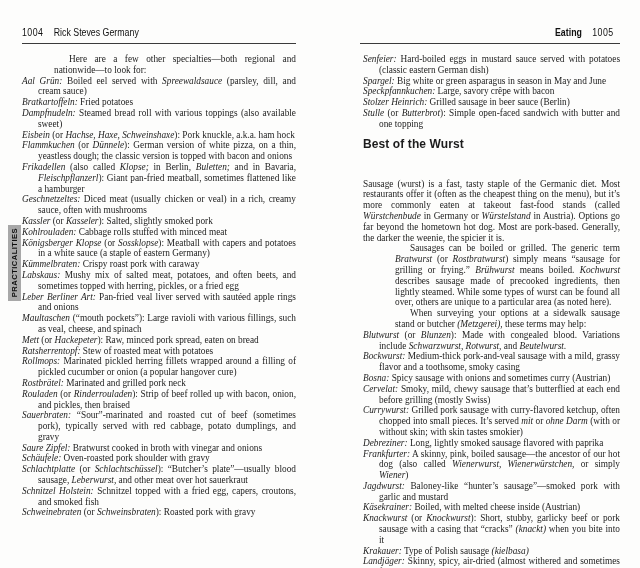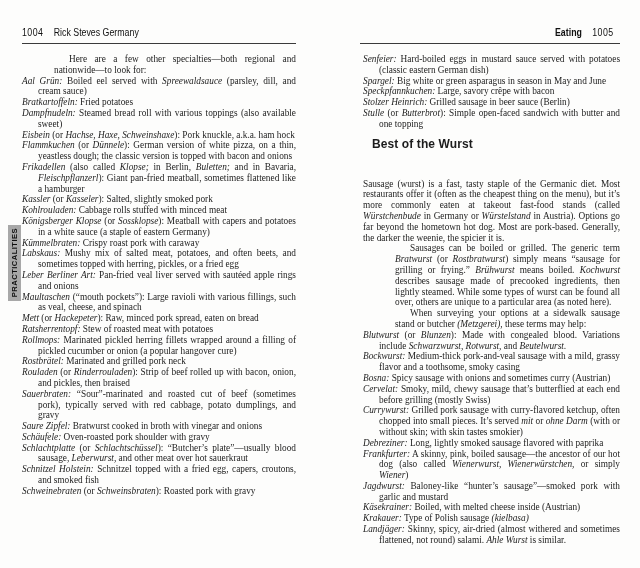--- a/index.html
+++ b/index.html
@@ -40,21 +40,21 @@
   #page-right .content{left:43px;width:257px;}
 
   .blk{text-align:justify;}
   .entry{padding-left:16px;text-indent:-16px;}
   .para{text-indent:15px;margin-left:32px;}
   .para-flush{text-indent:0;margin-top:28px;}
   .heading{
     font-family:"Liberation Sans", sans-serif;
     font-weight:700;font-size:12px;line-height:13px;
     text-align:left;text-indent:0;
-    margin:8px 0 3px 9px;
+    margin:8px 0 3px 0;
     letter-spacing:.1px;
   }
   .s-bi{font-weight:400;font-style:italic;margin-top:11px;}
   .s-i{font-style:italic;}
   .s-n{}
 
   
   .sidetab{
     position:absolute;
     background:#a8a8a8;
@@ -82,20 +82,21 @@
     </div>
     <div class="headrule"></div>
     <div class="content" id="left-content">
         <div class="blk para"><span class="s-n">Here are a few other specialties—both regional and nationwide—to look for:</span></div>
         <div class="blk entry"><span class="s-bi">Aal Grün:</span><span class="s-n"> Boiled eel served with </span><span class="s-i">Spreewaldsauce</span><span class="s-n"> (parsley, dill, and cream sauce)</span></div>
         <div class="blk entry"><span class="s-bi">Bratkartoffeln:</span><span class="s-n"> Fried potatoes</span></div>
         <div class="blk entry"><span class="s-bi">Dampfnudeln:</span><span class="s-n"> Steamed bread roll with various toppings (also available sweet)</span></div>
         <div class="blk entry"><span class="s-bi">Eisbein</span><span class="s-n"> (or </span><span class="s-bi">Hachse, Haxe, Schweinshaxe</span><span class="s-n">): Pork knuckle, a.k.a. ham hock</span></div>
         <div class="blk entry"><span class="s-bi">Flammkuchen</span><span class="s-n"> (or </span><span class="s-bi">Dünnele</span><span class="s-n">): German version of white pizza, on a thin, yeastless dough; the classic version is topped with bacon and onions</span></div>
         <div class="blk entry"><span class="s-bi">Frikadellen</span><span class="s-n"> (also called </span><span class="s-bi">Klopse;</span><span class="s-n"> in Berlin, </span><span class="s-bi">Buletten;</span><span class="s-n"> and in Bavaria, </span><span class="s-bi">Fleischpflanzerl</span><span class="s-n">): Giant pan-fried meatball, sometimes flattened like a hamburger</span></div>
+        <div class="blk entry"><span class="s-bi">Geschnetzeltes:</span><span class="s-n"> Diced meat (usually chicken or veal) in a rich, creamy sauce, often with mushrooms</span></div>
         <div class="blk entry"><span class="s-bi">Kassler</span><span class="s-n"> (or </span><span class="s-bi">Kasseler</span><span class="s-n">): Salted, slightly smoked pork</span></div>
         <div class="blk entry"><span class="s-bi">Kohlrouladen:</span><span class="s-n"> Cabbage rolls stuffed with minced meat</span></div>
         <div class="blk entry"><span class="s-bi">Königsberger Klopse</span><span class="s-n"> (or </span><span class="s-bi">Sossklopse</span><span class="s-n">): Meatball with capers and potatoes in a white sauce (a staple of eastern Germany)</span></div>
         <div class="blk entry"><span class="s-bi">Kümmelbraten:</span><span class="s-n"> Crispy roast pork with caraway</span></div>
         <div class="blk entry"><span class="s-bi">Labskaus:</span><span class="s-n"> Mushy mix of salted meat, potatoes, and often beets, and sometimes topped with herring, pickles, or a fried egg</span></div>
         <div class="blk entry"><span class="s-bi">Leber Berliner Art:</span><span class="s-n"> Pan-fried veal liver served with sautéed apple rings and onions</span></div>
         <div class="blk entry"><span class="s-bi">Maultaschen</span><span class="s-n"> (“mouth pockets”): Large ravioli with various fillings, such as veal, cheese, and spinach</span></div>
         <div class="blk entry"><span class="s-bi">Mett</span><span class="s-n"> (or </span><span class="s-bi">Hackepeter</span><span class="s-n">): Raw, minced pork spread, eaten on bread</span></div>
         <div class="blk entry"><span class="s-bi">Ratsherrentopf:</span><span class="s-n"> Stew of roasted meat with potatoes</span></div>
         <div class="blk entry"><span class="s-bi">Rollmops:</span><span class="s-n"> Marinated pickled herring fillets wrapped around a filling of pickled cucumber or onion (a popular hangover cure)</span></div>
@@ -131,19 +132,20 @@
         <div class="blk para"><span class="s-n">When surveying your options at a sidewalk sausage stand or butcher </span><span class="s-i">(Metzgerei),</span><span class="s-n"> these terms may help:</span></div>
         <div class="blk entry"><span class="s-bi">Blutwurst</span><span class="s-n"> (or </span><span class="s-bi">Blunzen</span><span class="s-n">): Made with congealed blood. Variations include </span><span class="s-i">Schwarzwurst, Rotwurst,</span><span class="s-n"> and </span><span class="s-i">Beutelwurst.</span></div>
         <div class="blk entry"><span class="s-bi">Bockwurst:</span><span class="s-n"> Medium-thick pork-and-veal sausage with a mild, grassy flavor and a toothsome, smoky casing</span></div>
         <div class="blk entry"><span class="s-bi">Bosna:</span><span class="s-n"> Spicy sausage with onions and sometimes curry (Austrian)</span></div>
         <div class="blk entry"><span class="s-bi">Cervelat:</span><span class="s-n"> Smoky, mild, chewy sausage that’s butterflied at each end before grilling (mostly Swiss)</span></div>
         <div class="blk entry"><span class="s-bi">Currywurst:</span><span class="s-n"> Grilled pork sausage with curry-flavored ketchup, often chopped into small pieces. It’s served </span><span class="s-i">mit</span><span class="s-n"> or </span><span class="s-i">ohne Darm</span><span class="s-n"> (with or without skin; with skin tastes smokier)</span></div>
         <div class="blk entry"><span class="s-bi">Debreziner:</span><span class="s-n"> Long, lightly smoked sausage flavored with paprika</span></div>
         <div class="blk entry"><span class="s-bi">Frankfurter:</span><span class="s-n"> A skinny, pink, boiled sausage—the ancestor of our hot dog (also called </span><span class="s-i">Wienerwurst, Wienerwürstchen,</span><span class="s-n"> or simply </span><span class="s-i">Wiener</span><span class="s-n">)</span></div>
         <div class="blk entry"><span class="s-bi">Jagdwurst:</span><span class="s-n"> Baloney-like “hunter’s sausage”—smoked pork with garlic and mustard</span></div>
         <div class="blk entry"><span class="s-bi">Käsekrainer:</span><span class="s-n"> Boiled, with melted cheese inside (Austrian)</span></div>
+        <div class="blk entry"><span class="s-bi">Knackwurst</span><span class="s-n"> (or </span><span class="s-bi">Knockwurst</span><span class="s-n">): Short, stubby, garlicky beef or pork sausage with a casing that “cracks” </span><span class="s-i">(knackt)</span><span class="s-n"> when you bite into it</span></div>
         <div class="blk entry"><span class="s-bi">Krakauer:</span><span class="s-n"> Type of Polish sausage </span><span class="s-i">(kielbasa)</span></div>
         <div class="blk entry"><span class="s-bi">Landjäger:</span><span class="s-n"> Skinny, spicy, air-dried (almost withered and sometimes flattened, not round) salami. </span><span class="s-i">Ahle Wurst</span><span class="s-n"> is similar.</span></div>
       </div>
 
   </section>
 
 </div>
 
 </body></html>

